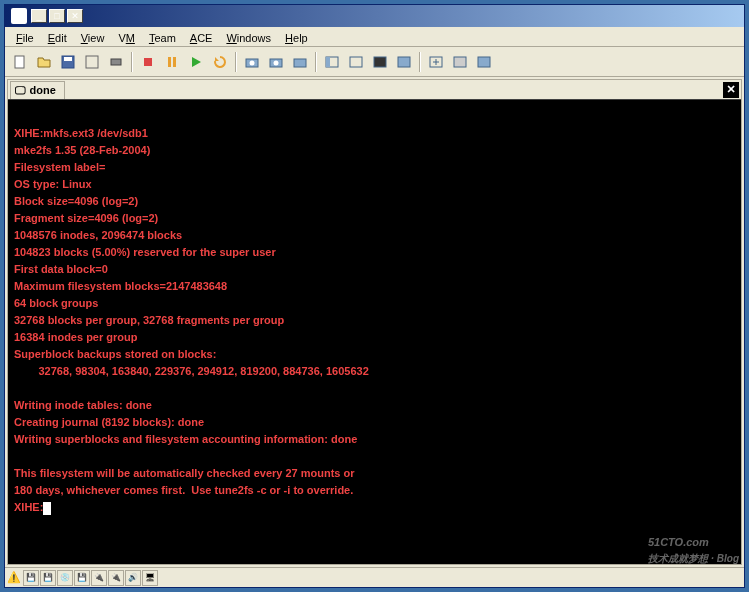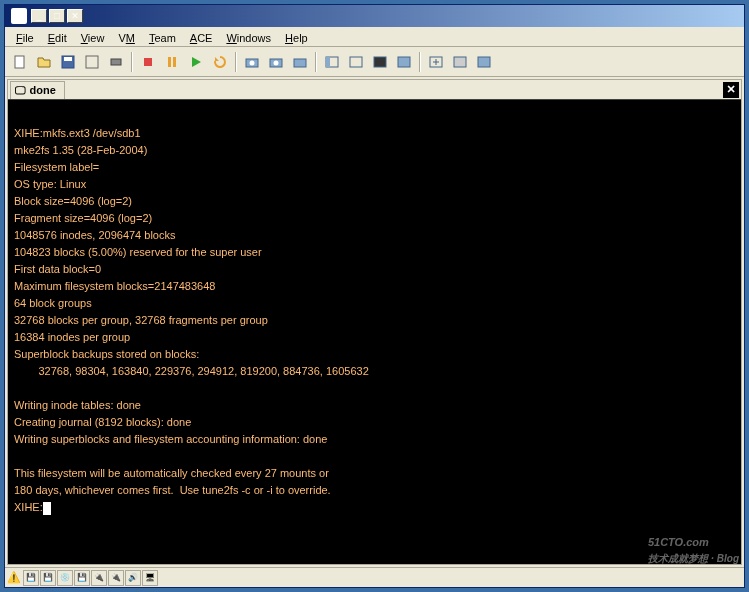--- a/index.html
+++ b/index.html
@@ -14,21 +14,21 @@
 .menu-item{padding:2px 7px;cursor:default}
 .menu-item u{text-decoration:underline}
 .toolbar{height:30px;background:#ece9d8;display:flex;align-items:center;padding:2px 4px;gap:2px;border-bottom:1px solid #aca899}
 .tb-btn{width:22px;height:22px;border:1px solid transparent;display:flex;align-items:center;justify-content:center}
 .tb-sep{width:2px;height:20px;border-left:1px solid #aca899;border-right:1px solid #fff;margin:0 2px}
 .content{flex:1;background:#fff;border:1px solid #aca899;margin:2px;display:flex;flex-direction:column}
 .tab-bar{height:20px;background:#ece9d8;display:flex;align-items:center;border-bottom:1px solid #404040}
 .tab{height:18px;background:#ece9d8;border:1px solid #aca899;border-bottom:none;padding:2px 8px 2px 4px;display:flex;align-items:center;gap:4px;font-weight:bold;margin-left:2px}
 .tab-spacer{flex:1}
 .tab-close{width:16px;height:16px;background:#000;color:#fff;display:flex;align-items:center;justify-content:center;font-weight:bold;margin-right:2px}
-.terminal{flex:1;background:#000;color:#fdba74;font-family:"Courier New",monospace;font-size:13px;font-weight:normal;padding:8px 6px;white-space:pre;overflow:hidden;line-height:16px}
+.terminal{flex:1;background:#000;color:#ef4444;font-family:"Courier New",monospace;font-size:13px;font-weight:bold;padding:8px 6px;white-space:pre;overflow:hidden;line-height:16px}
 .cursor{display:inline-block;width:8px;height:13px;background:#fff;vertical-align:text-bottom}
 .statusbar{height:20px;background:#ece9d8;display:flex;align-items:center;border-top:1px solid #aca899;padding:0 2px;gap:2px}
 .status-icon{width:14px;height:14px;display:flex;align-items:center;justify-content:center}
 .status-text{flex:1;font-size:11px;overflow:hidden;white-space:nowrap}
 .status-tray{display:flex;gap:1px}
 .tray-icon{width:16px;height:16px;background:#ece9d8;border:1px solid #aca899;display:flex;align-items:center;justify-content:center;font-size:8px}
 .watermark{position:absolute;right:10px;bottom:26px;color:rgba(200,200,200,.5);font-size:22px;font-weight:bold;font-style:italic;pointer-events:none}
 .watermark small{font-size:10px;display:block;text-align:left}
 svg{width:16px;height:16px}
 </style>

